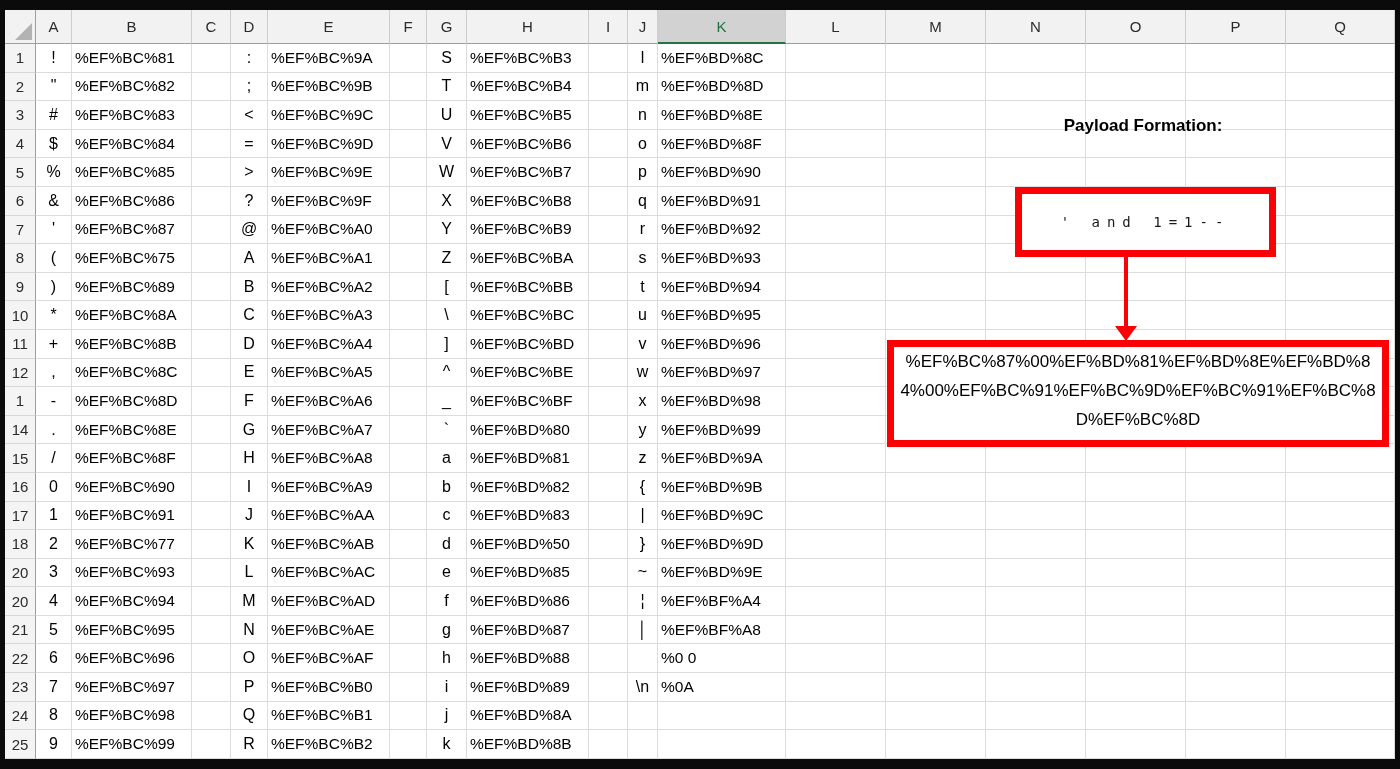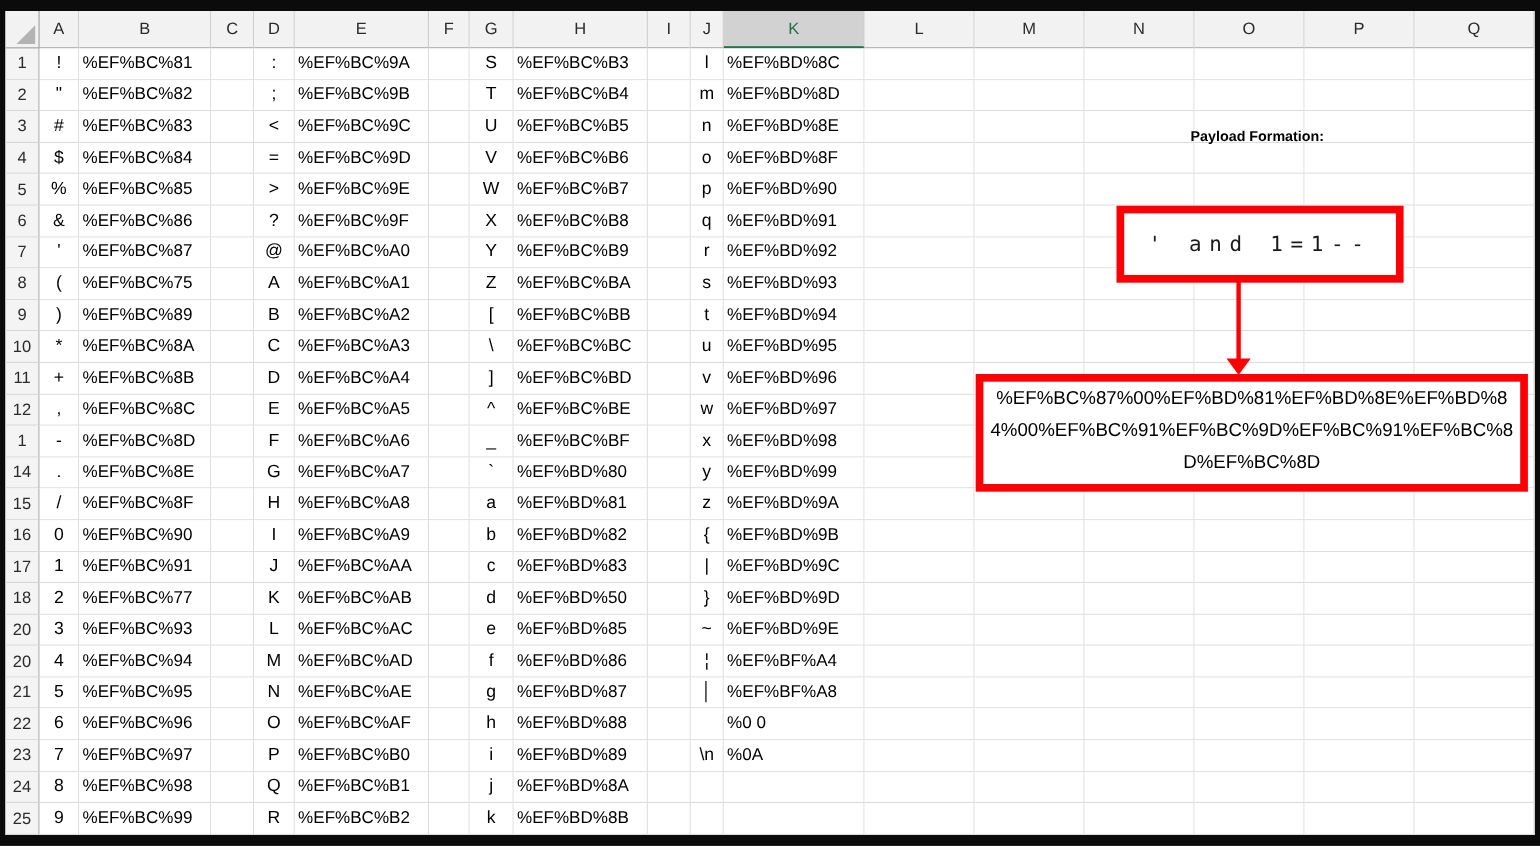--- a/index.html
+++ b/index.html
@@ -16,24 +16,24 @@
            display:flex;align-items:center;justify-content:center;font-size:15px;color:#2b2b2b;box-sizing:border-box;}
   .colhead.sel{background:#d2d2d2;color:#217346;border-bottom:2px solid #217346;}
   .rowhead{background:#f4f4f4;border-right:1px solid #9e9e9e;border-bottom:1px solid #d6d6d6;
            display:flex;align-items:center;justify-content:center;font-size:15px;color:#2b2b2b;box-sizing:border-box;}
   .cell{background:#fff;border-right:1px solid #dcdcdc;border-bottom:1px solid #dcdcdc;box-sizing:border-box;
         display:flex;align-items:center;font-size:15.5px;color:#000;overflow:hidden;white-space:pre;}
   .cell.ch{justify-content:center;font-size:16px;}
   .cell.enc{padding-left:3px;}
   
   .ov-title{position:absolute;left:886px;top:106px;width:504px;text-align:center;
-            font-size:13px;font-weight:bold;color:#000;}
+            font-size:17px;font-weight:bold;color:#000;}
   .box1{position:absolute;left:1010px;top:177px;width:261px;height:70px;border:7px solid #fb0005;
         background:#fff;box-sizing:border-box;display:flex;align-items:center;justify-content:center;}
-  .box1 span{font-family:"DejaVu Sans Mono","Liberation Mono",monospace;font-size:19px;
+  .box1 span{font-family:"DejaVu Sans Mono","Liberation Mono",monospace;font-size:14px;
              letter-spacing:7px;color:#1a1a1a;white-space:pre;}
   .aline{position:absolute;left:1119px;top:246px;width:4px;height:73px;background:#fb0005;}
   .ahead{position:absolute;left:1110px;top:316px;width:0;height:0;
          border-left:11px solid transparent;border-right:11px solid transparent;border-top:15px solid #fb0005;}
   .box2{position:absolute;left:882px;top:330px;width:502px;height:107px;border:7px solid #fb0005;
         background:#fff;box-sizing:border-box;display:flex;justify-content:center;}
   .box2 span{display:block;font-size:17px;line-height:29px;color:#000;text-align:center;
              word-break:break-all;padding:0 5px;}
 </style>
 </head>

